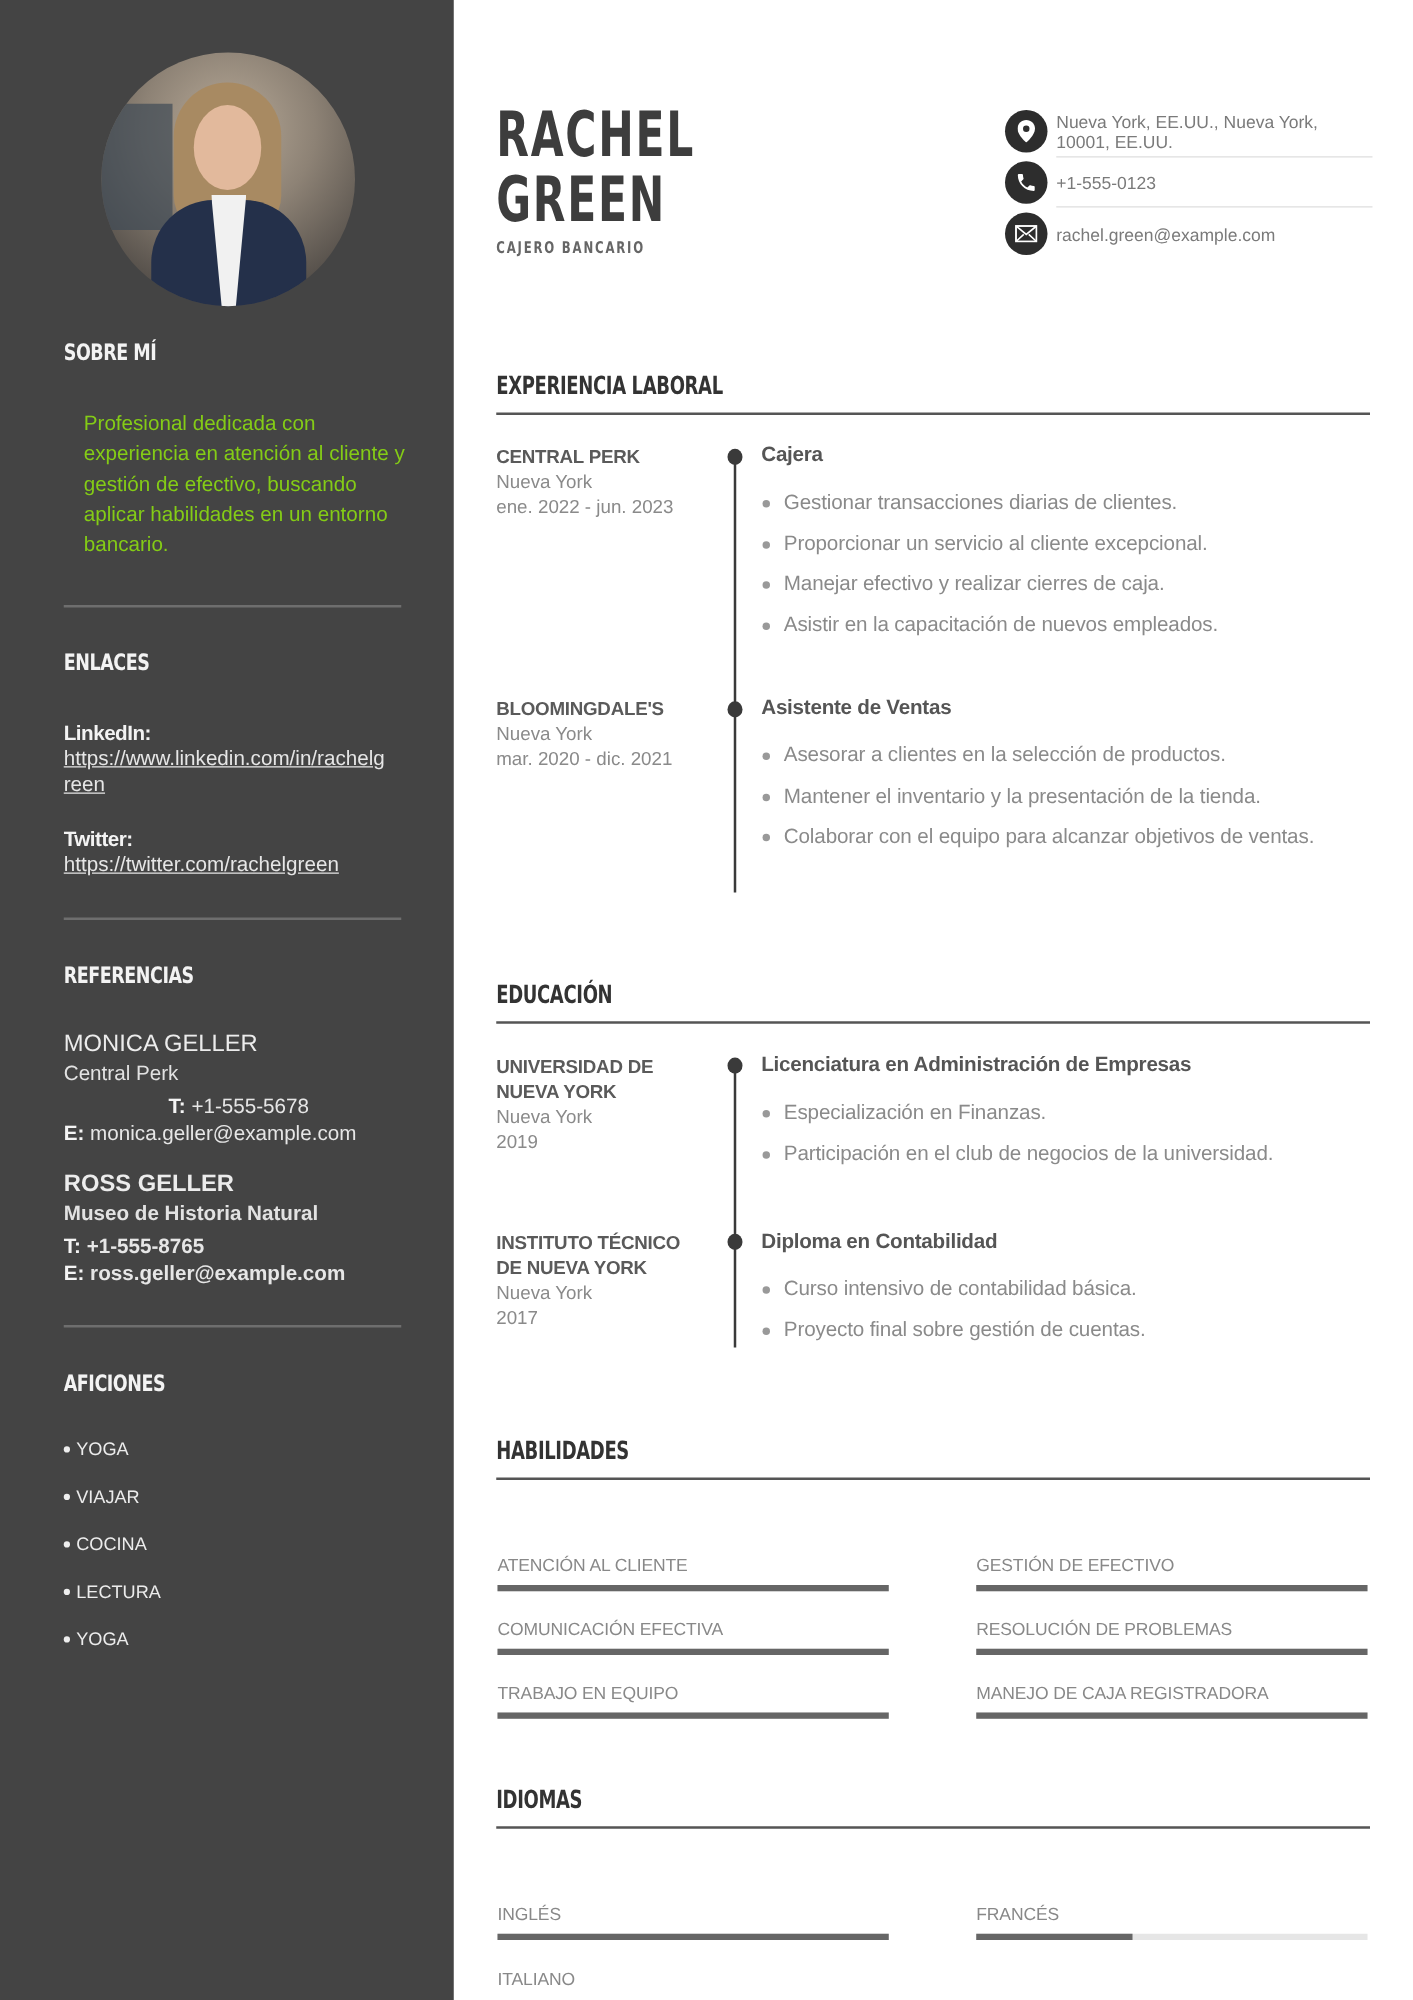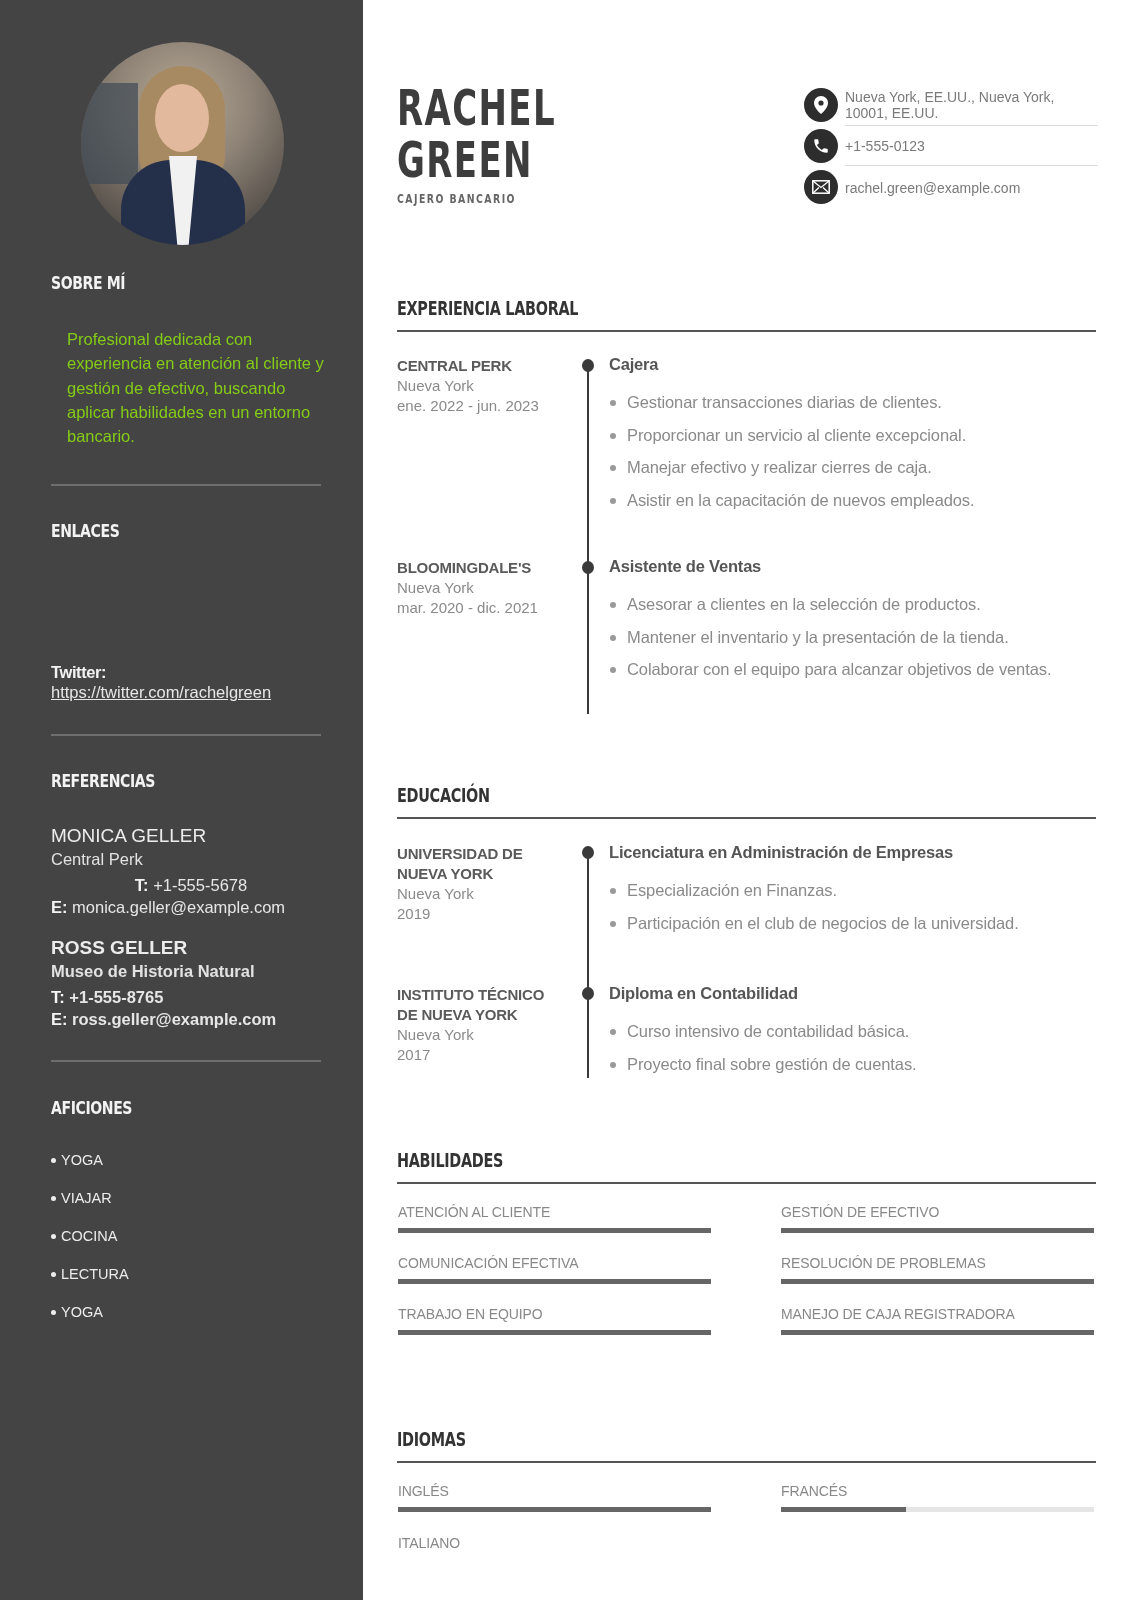--- a/index.html
+++ b/index.html
@@ -73,21 +73,21 @@
   .org .o-sub { color: #8a8a8a; }
 
   .timeline { position: absolute; left: 587px; width: 2px; background: #3a3a3a; }
   .tl-dot { position: absolute; left: 582px; width: 12px; height: 13px; border-radius: 50%; background: #3a3a3a; }
 
   .role { position: absolute; left: 609px; font-weight: bold; font-size: 16.5px; color: #555; letter-spacing: -0.2px; }
   .bullets { position: absolute; left: 610px; list-style: none; }
   .bullets li { font-size: 16.5px; color: #8a8a8a; line-height: 32.6px; padding-left: 17px; position: relative; letter-spacing: -0.1px; }
   .bullets li::before { content: ""; position: absolute; left: 0; top: 14px; width: 6px; height: 6px; border-radius: 50%; background: #999; }
 
-  .skill { position: absolute; width: 313px; }
+  .skill { position: absolute; width: 313px; margin-top: 40px; }
   .skill .lbl { font-size: 14px; color: #888; letter-spacing: -0.1px; }
   .skill .bar { position: absolute; left: 0; top: 24px; width: 313px; height: 5px; background: #e6e6e6; }
   .skill .fill { position: absolute; left: 0; top: 0; height: 5px; background: #666666; }
 </style>
 </head>
 <body>
 
 <aside class="sidebar">
   <div class="photo">
     <div class="bg-left"></div>
@@ -95,20 +95,24 @@
     <div class="suit"></div>
     <div class="shirt"></div>
     <div class="face"></div>
   </div>
 
   <div class="side-title" style="top:272px;">SOBRE MÍ</div>
   <p class="side-text" style="top:327px; width:258px;">Profesional dedicada con experiencia en atención al cliente y gestión de efectivo, buscando aplicar habilidades en un entorno bancario.</p>
   <div class="side-divider" style="top:484px;"></div>
 
   <div class="side-title" style="top:520px;">ENLACES</div>
+  <div style="position:absolute; left:51px; top:578px; width:260px;">
+    <div class="link-label">LinkedIn:</div>
+    <a class="link-url" style="display:block;">https://www.linkedin.com/in/rachelgreen</a>
+  </div>
   <div style="position:absolute; left:51px; top:663px; width:260px;">
     <div class="link-label">Twitter:</div>
     <a class="link-url" style="display:block;">https://twitter.com/rachelgreen</a>
   </div>
   <div class="side-divider" style="top:734px;"></div>
 
   <div class="side-title" style="top:770px;">REFERENCIAS</div>
   <div style="position:absolute; left:51px; top:824px; width:280px;">
     <div class="ref-name">MONICA GELLER</div>
     <div class="ref-org">Central Perk</div>

